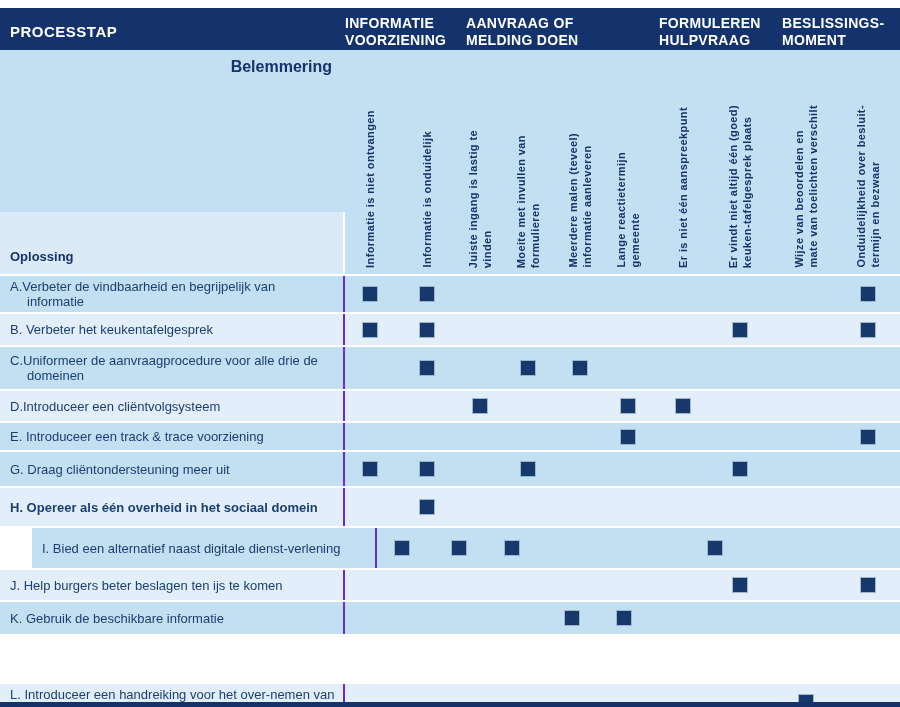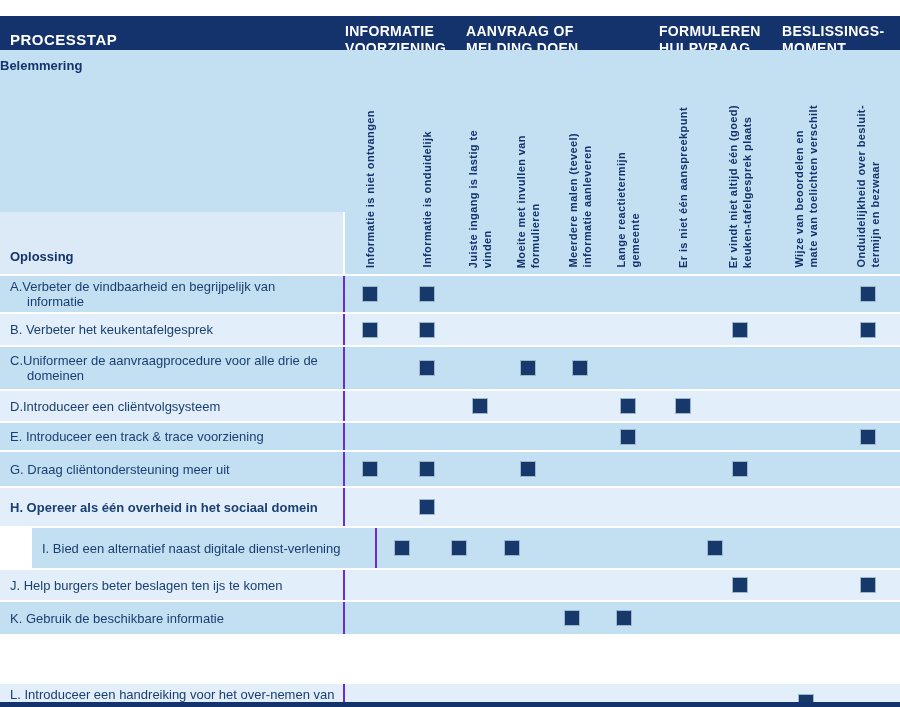--- a/index.html
+++ b/index.html
@@ -9,27 +9,27 @@
     --band-dark:#C3DFF2;
     --band-light:#E2EEF9;
     --sol-band:#DBEAF6;
     --body-text:#1B3F72;
   }
   html,body{margin:0;padding:0;background:#fff;}
   .stage{
     position:relative;width:900px;height:707px;overflow:hidden;background:#fff;
     font-family:"Liberation Sans",sans-serif;
   }
-  .header{position:absolute;top:16px;left:0;width:900px;height:48px;background:var(--navy);}
+  .header{position:absolute;top:8px;left:0;width:900px;height:48px;background:var(--navy);}
   .title{position:absolute;left:10px;top:15px;color:#fff;font-size:15px;font-weight:bold;letter-spacing:.5px;}
   .cat{position:absolute;top:7px;color:#fff;font-size:14px;font-weight:bold;line-height:17px;
        letter-spacing:.3px;white-space:pre-line;}
   .upper{position:absolute;top:50px;left:0;width:900px;height:224px;background:var(--band-dark);}
-  .axis-col{position:absolute;top:8px;left:0;width:332px;
-            font-size:13px;font-weight:bold;color:var(--navy);}
+  .axis-col{position:absolute;top:8px;left:0;width:332px;text-align:right;
+            font-size:16px;font-weight:bold;color:var(--navy);}
   .sol-band{position:absolute;bottom:0;left:0;width:345px;height:62px;background:var(--sol-band);
             border-right:2px solid #fff;box-sizing:border-box;}
   .axis-row{position:absolute;left:10px;bottom:10px;font-size:13px;font-weight:bold;color:var(--navy);}
   .collabel{position:absolute;bottom:6px;writing-mode:vertical-rl;
             transform:translateX(-50%) rotate(180deg);
             font-size:11px;font-weight:bold;line-height:14px;letter-spacing:.4px;
             color:var(--navy);white-space:pre-line;text-align:left;}
   .rows-container{position:absolute;top:276px;left:0;width:900px;}
   .row{display:flex;border-bottom:2px solid #fff;box-sizing:border-box;}
   .row.dark{background:var(--band-dark);}

